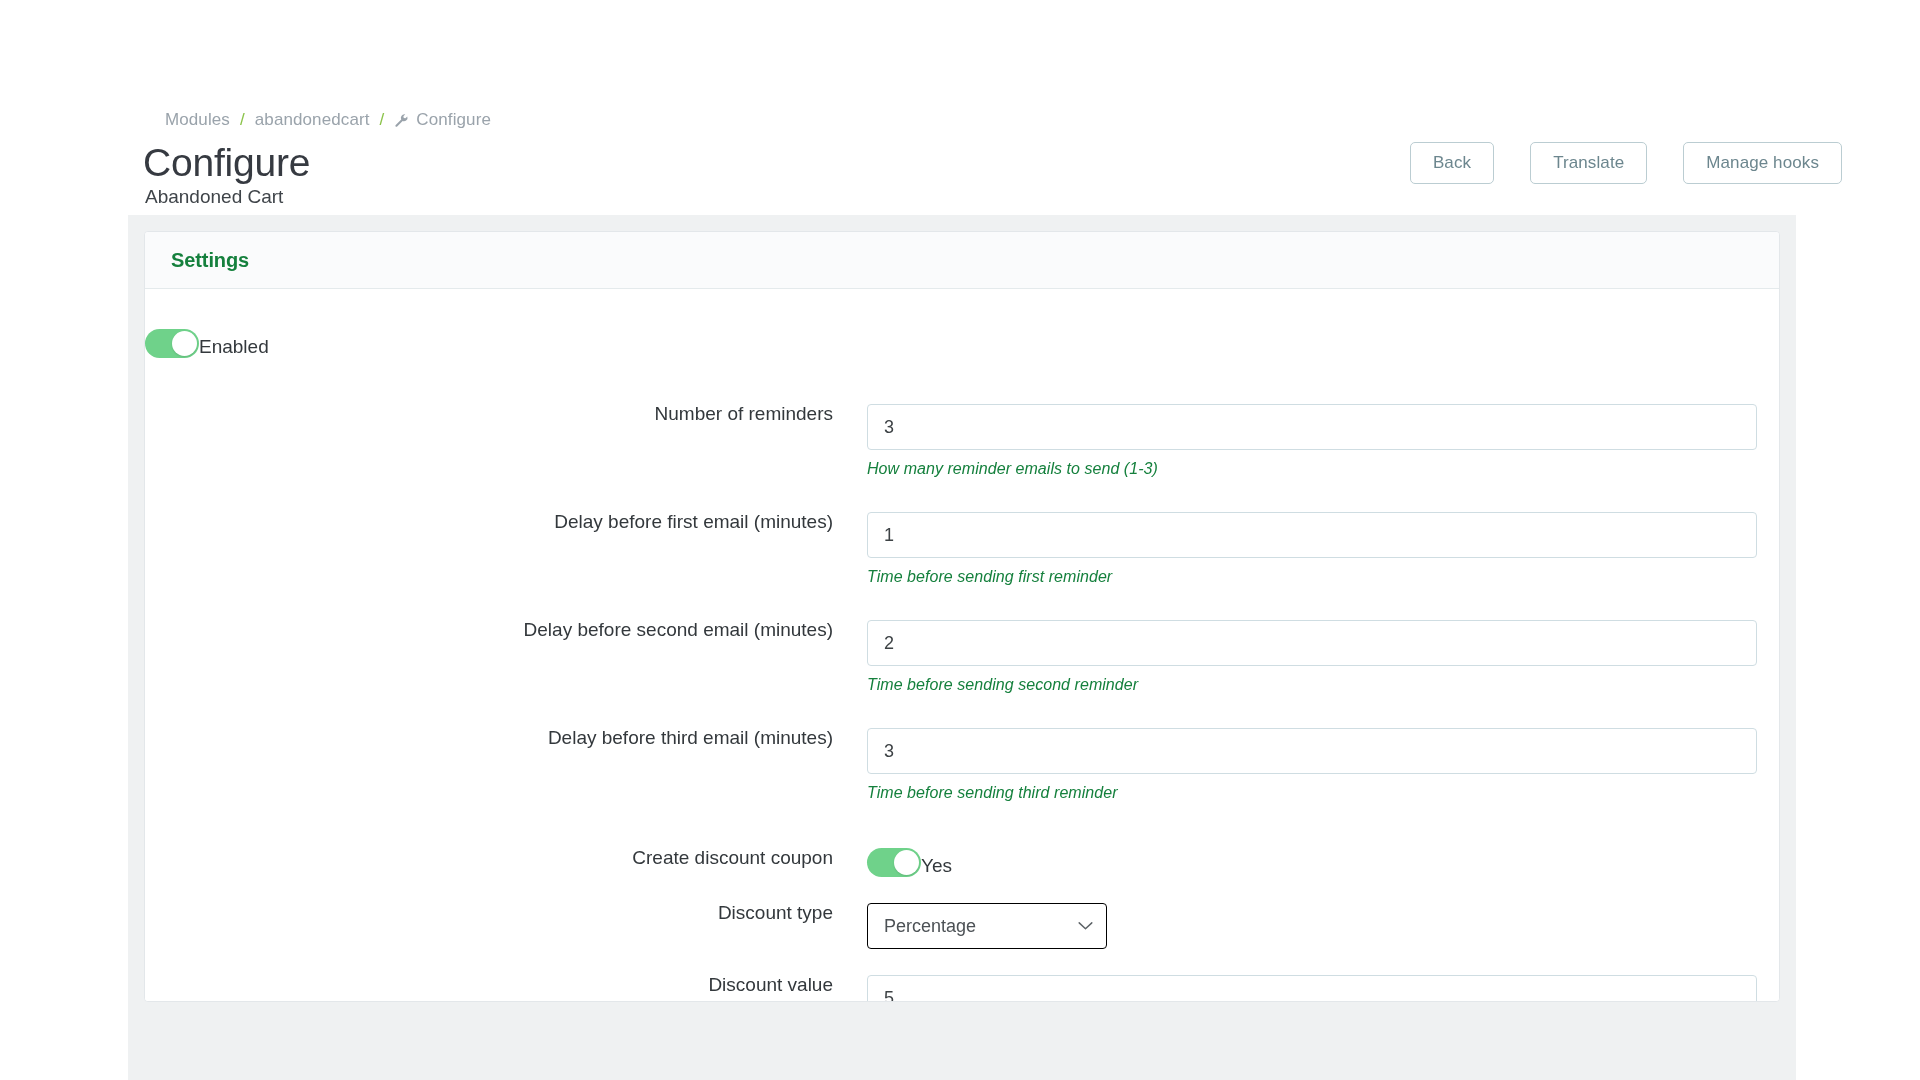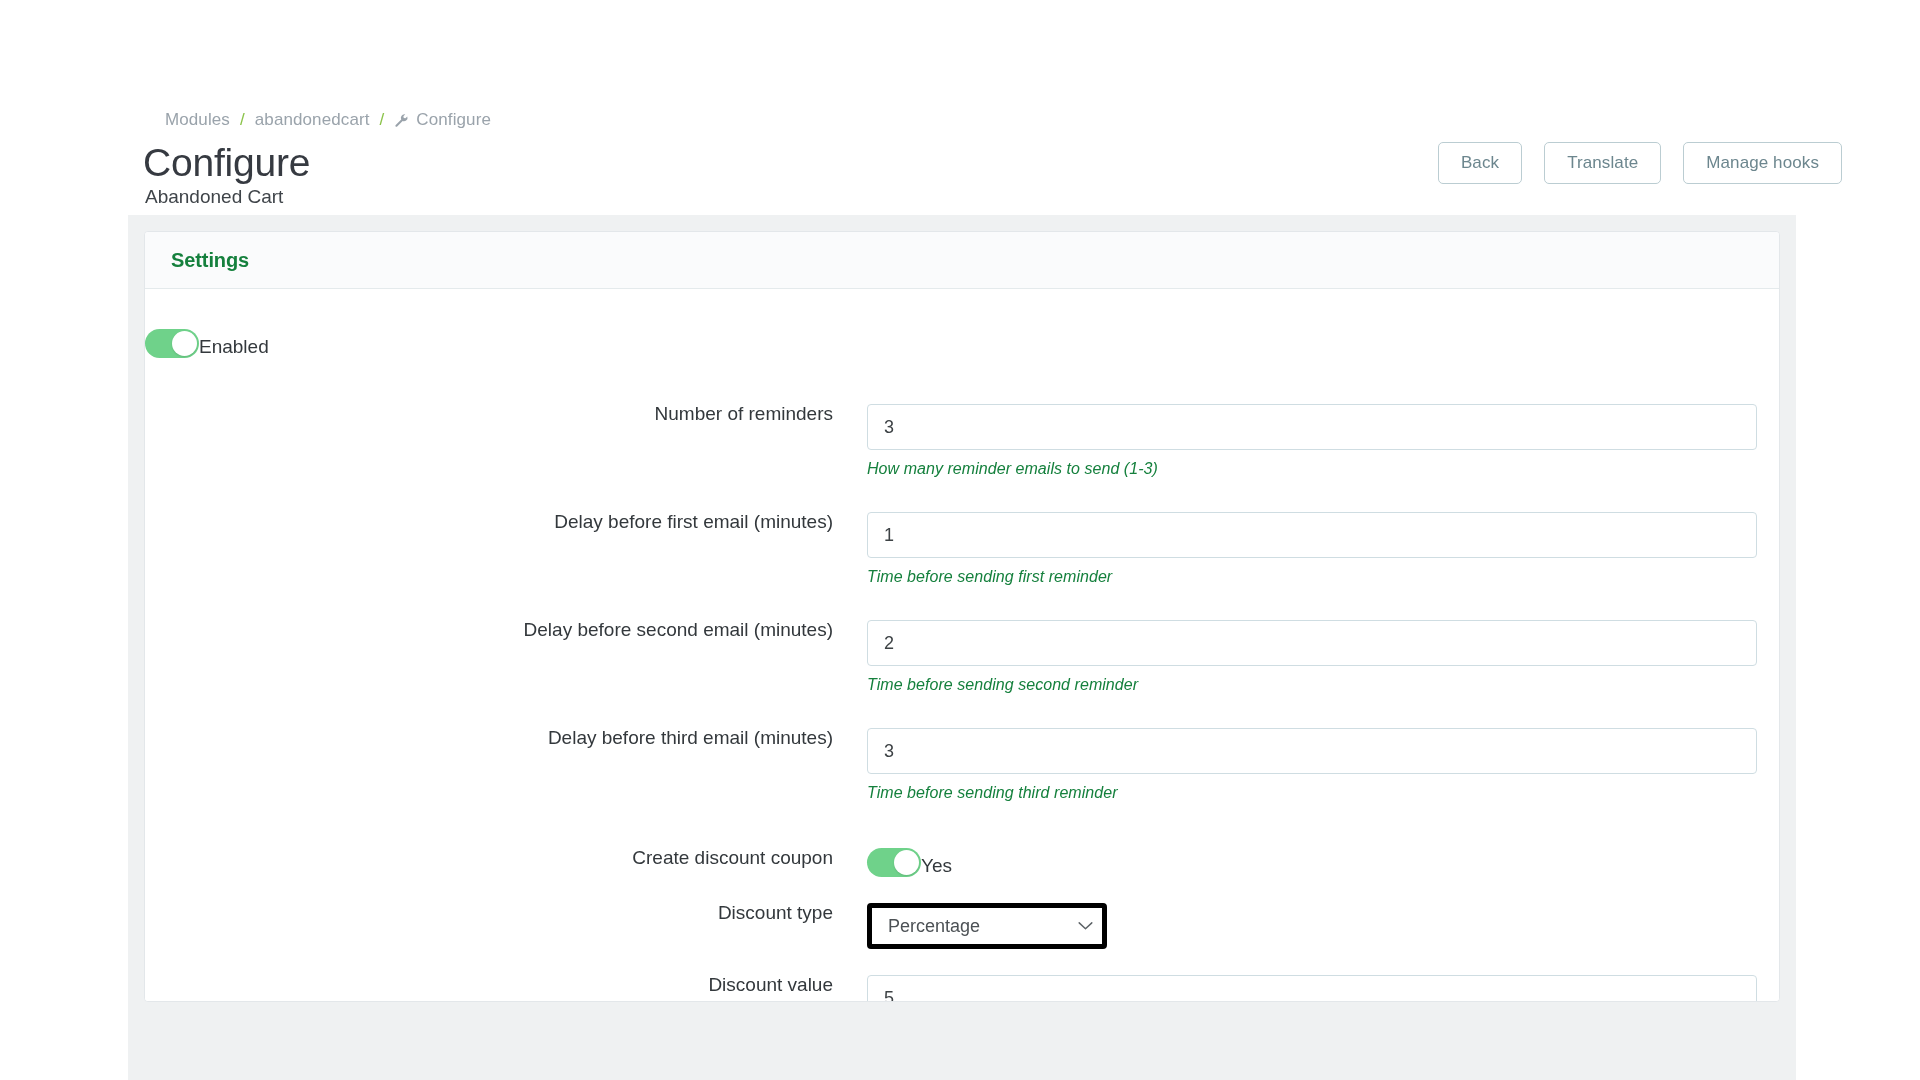--- a/index.html
+++ b/index.html
@@ -77,21 +77,21 @@
     font-weight: 400;
     color: #3f4449;
     white-space: nowrap;
   }
 
   .toolbar {
     position: absolute;
     right: 78px;
     top: 142px;
     display: flex;
-    gap: 22px;
+    gap: 36px;
     align-items: center;
   }
 
   .tb-btn {
     border: 1px solid #bbcdd2;
     background: #ffffff;
     color: #6c868e;
     font-size: 17px;
     font-family: "Liberation Sans", sans-serif;
     border-radius: 5px;
@@ -226,21 +226,21 @@
 
   
   .sel-wrap {
     position: relative;
     display: inline-block;
     width: 240px;
   }
   .sel-input {
     width: 240px;
     height: 46px;
-    border: 5px solid #000000;
+    border: 1px solid #000000;
     border-radius: 4px;
     background: #ffffff;
     font-size: 18px;
     color: #4c5155;
     padding: 0 32px 0 16px;
     font-family: "Liberation Sans", sans-serif;
     outline: none;
     appearance: none;
     -webkit-appearance: none;
     cursor: pointer;

